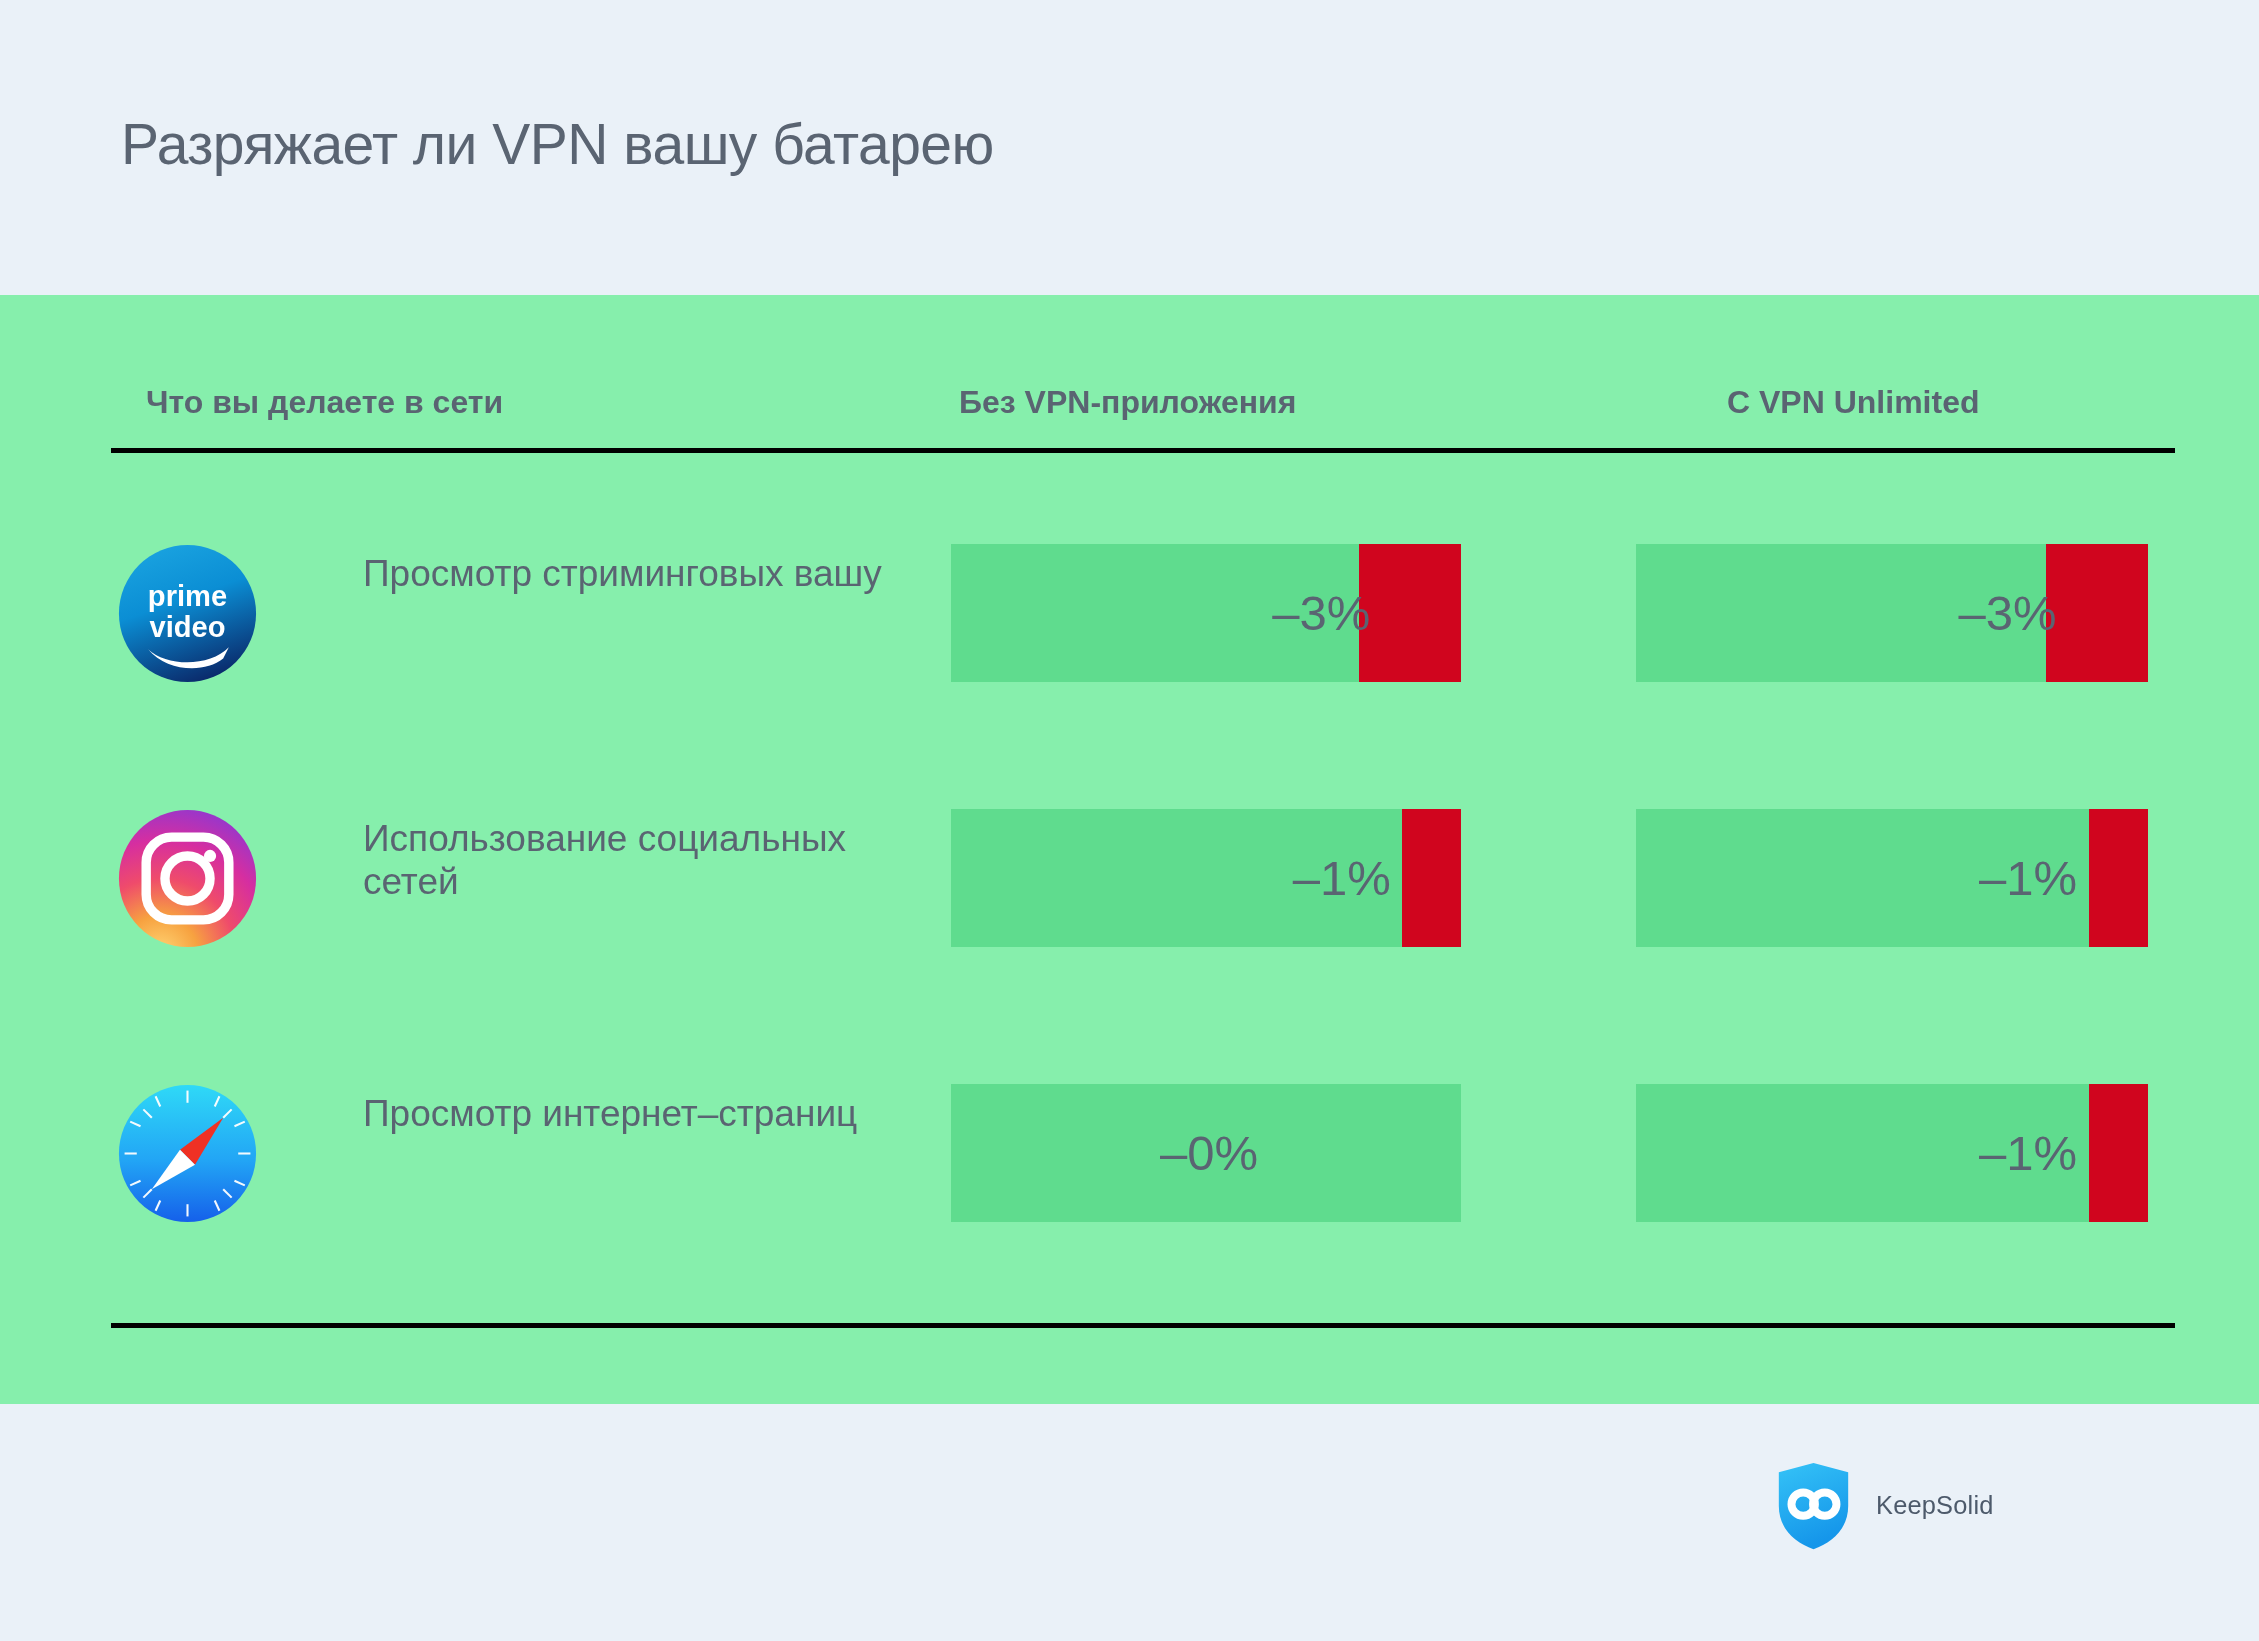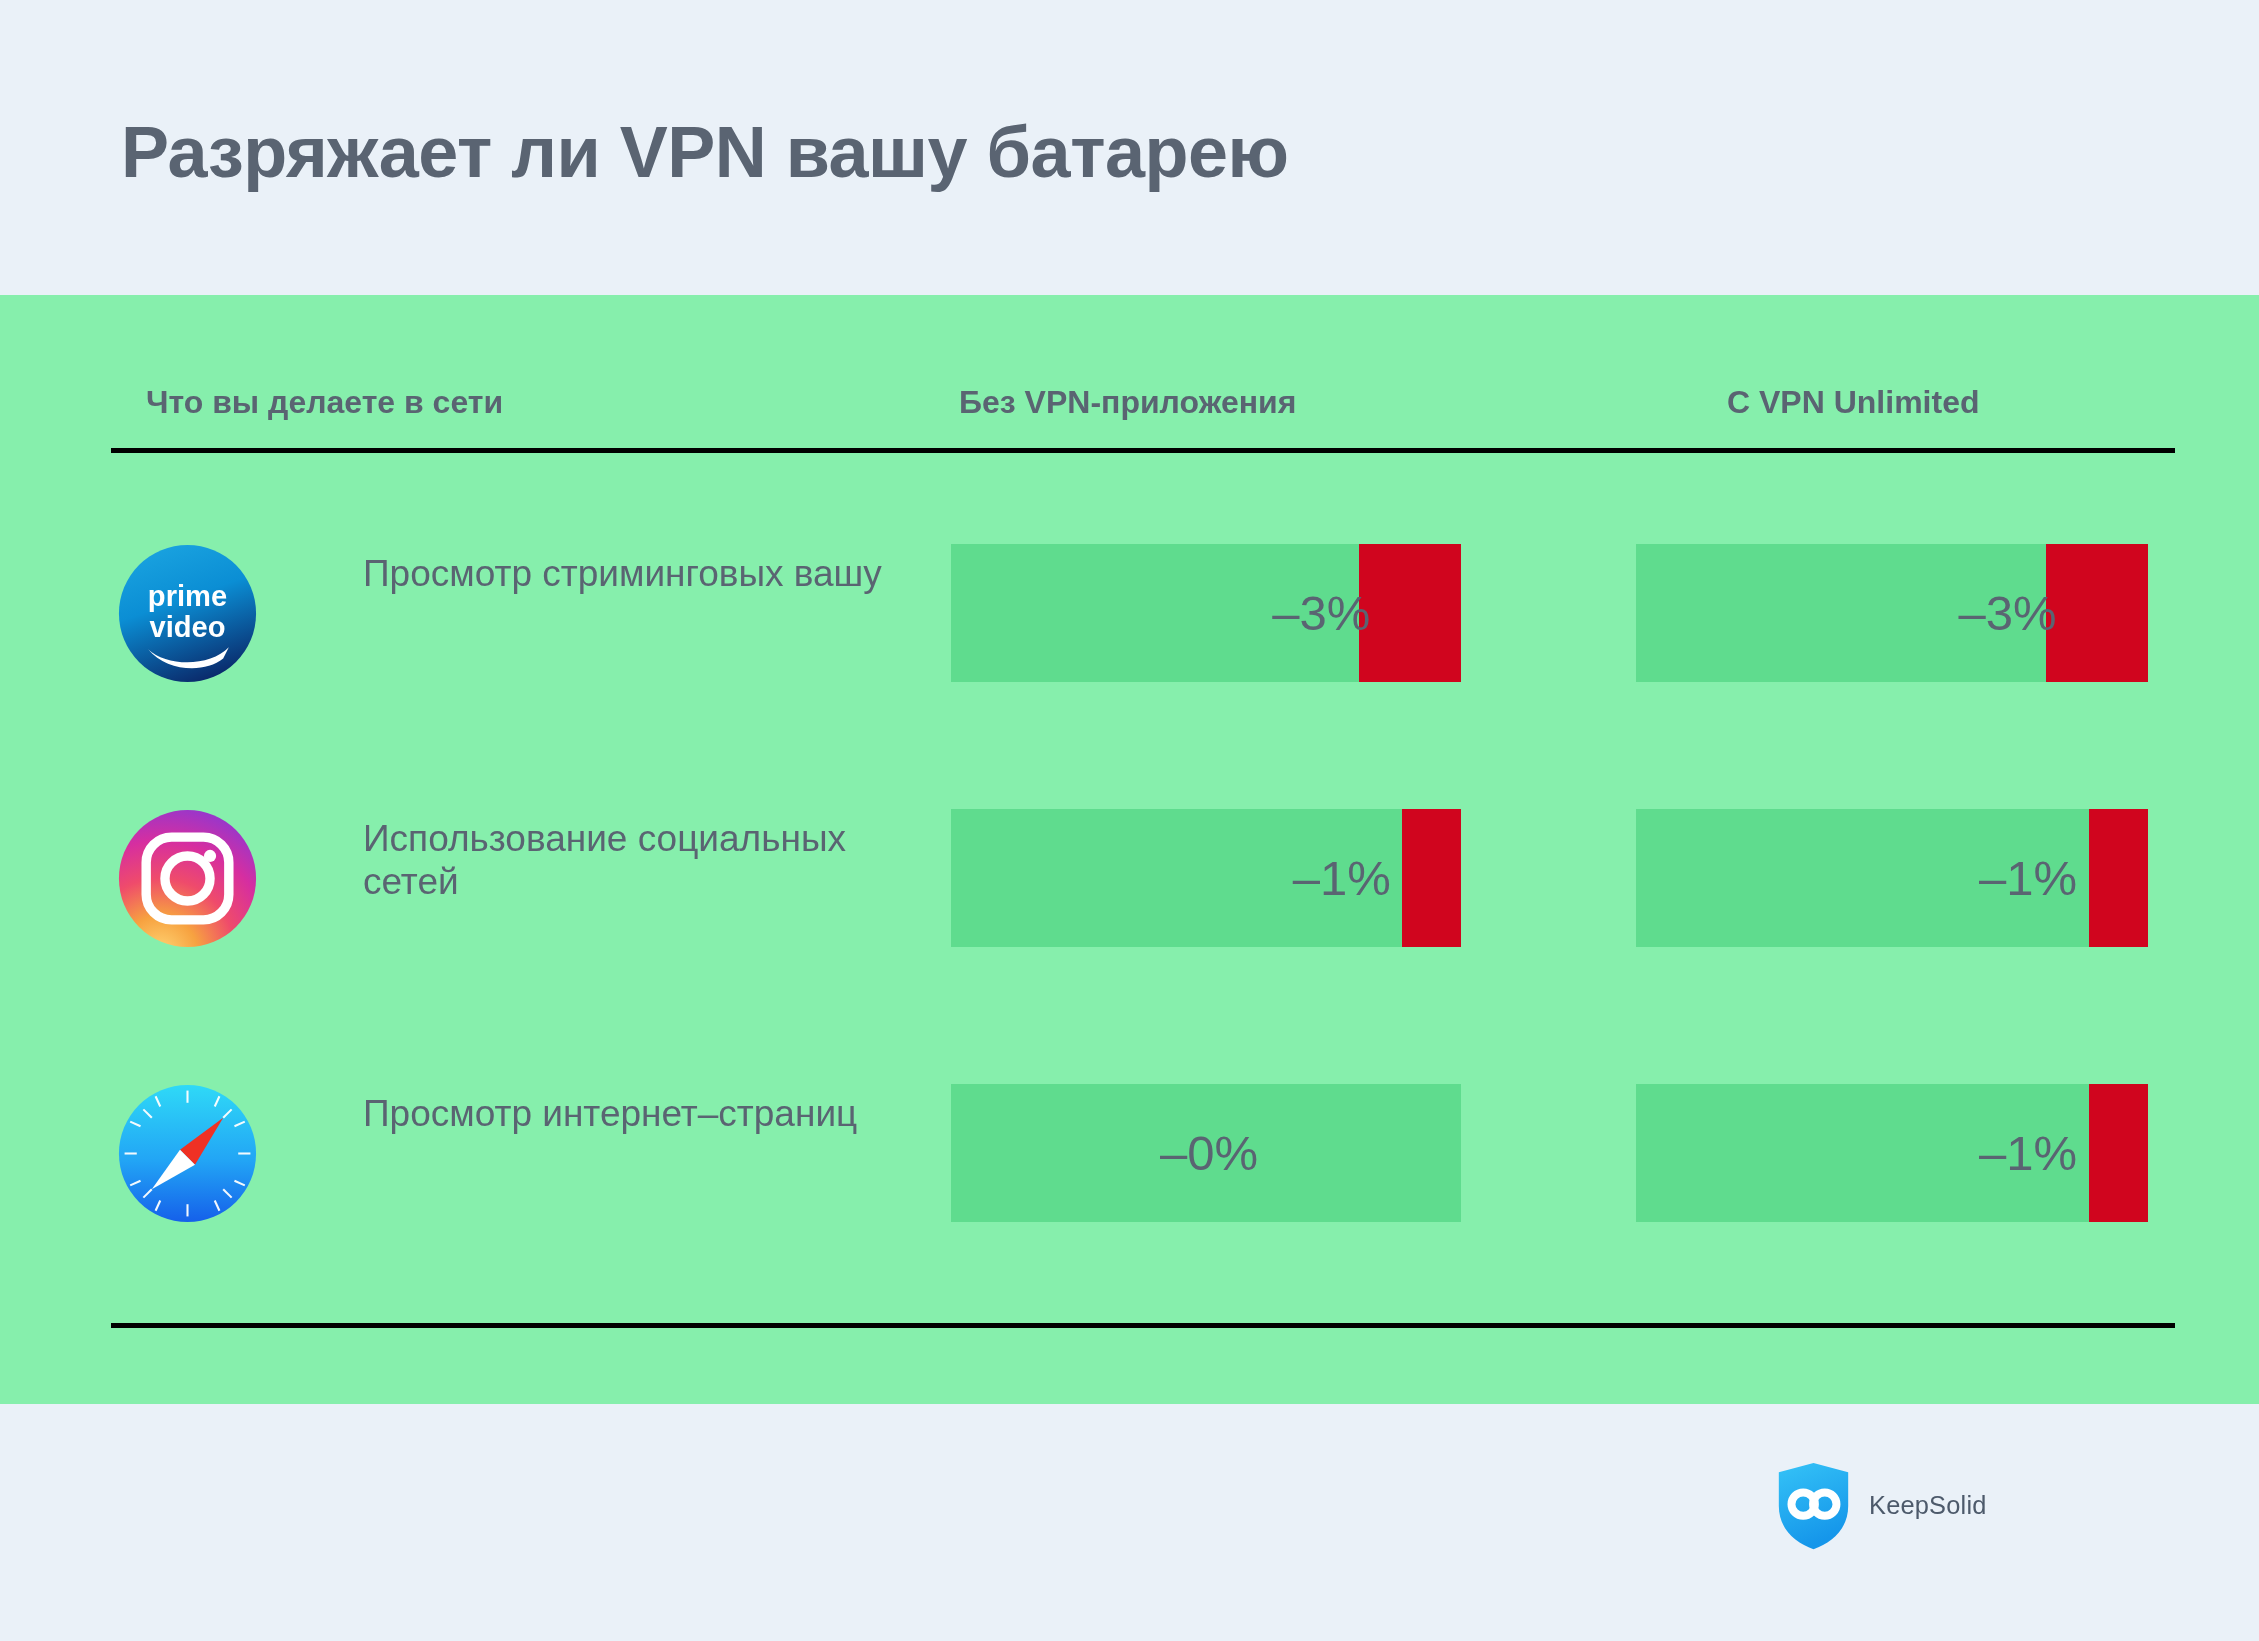--- a/index.html
+++ b/index.html
@@ -19,22 +19,22 @@
   .header-band {
     position: absolute;
     left: 0; top: 0;
     width: 2260px; height: 295px;
     background: #eaf1f8;
   }
   .page-title {
     position: absolute;
     left: 121px;
     top: 111px;
-    font-size: 72px;
-    font-weight: bold;
+    font-size: 57px;
+    font-weight: normal;
     color: #5a6472;
     letter-spacing: -0.5px;
     white-space: nowrap;
   }
 
   
   .main-area {
     position: absolute;
     left: 0; top: 295px;
     width: 2260px; height: 1109px;
@@ -130,21 +130,21 @@
     background: #eaf1f8;
   }
   .brand-logo {
     position: absolute;
     left: 1775px;
     top: 57px;
     display: flex;
     align-items: center;
   }
   .brand-shield { width: 77px; height: 90px; display: block; }
-  .brand-text { margin-left: 17px; }
+  .brand-text { margin-left: 24px; }
   .brand-top {
     font-size: 25.4px;
     color: #4d5a6b;
     line-height: 1.1;
     letter-spacing: 0.2px;
   }
   .brand-bottom {
     font-size: 43px;
     font-weight: bold;
     color: #2b3648;

